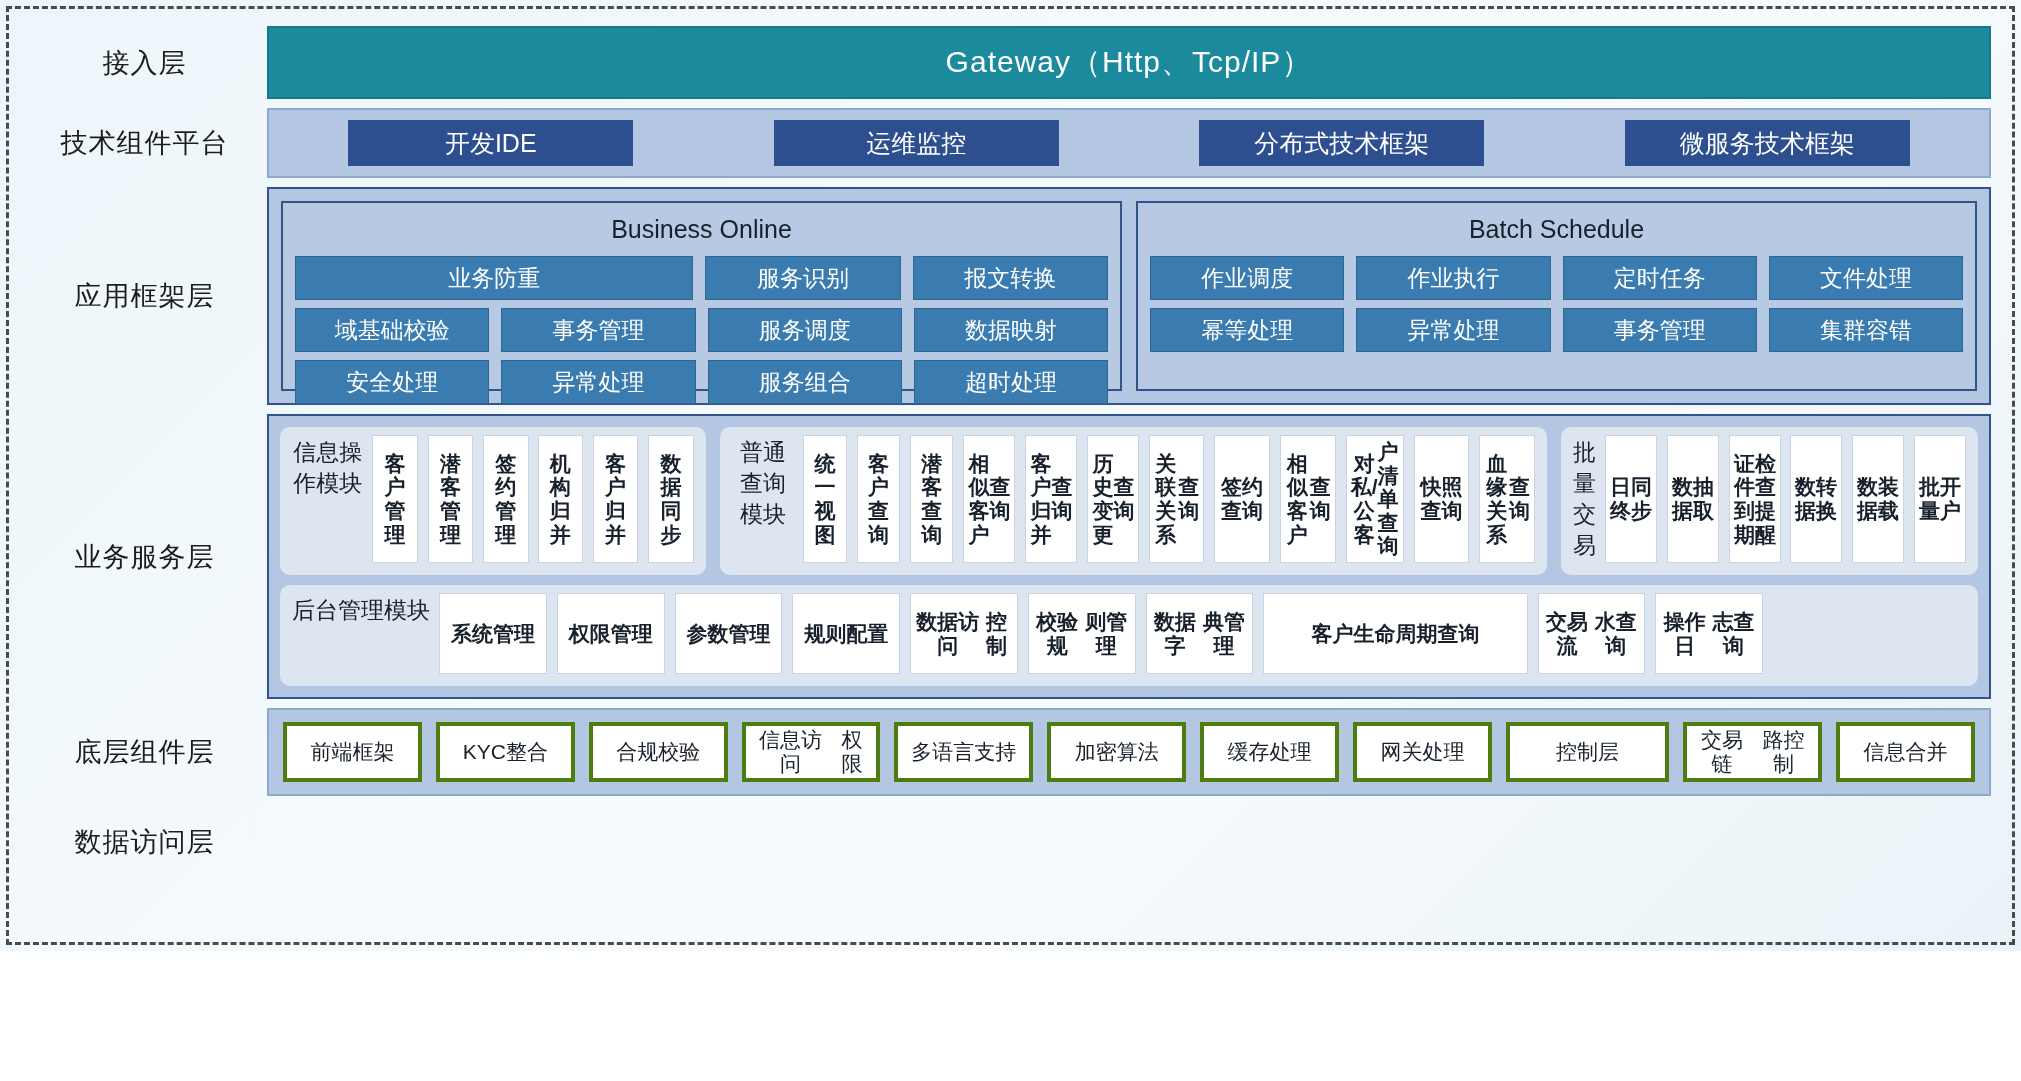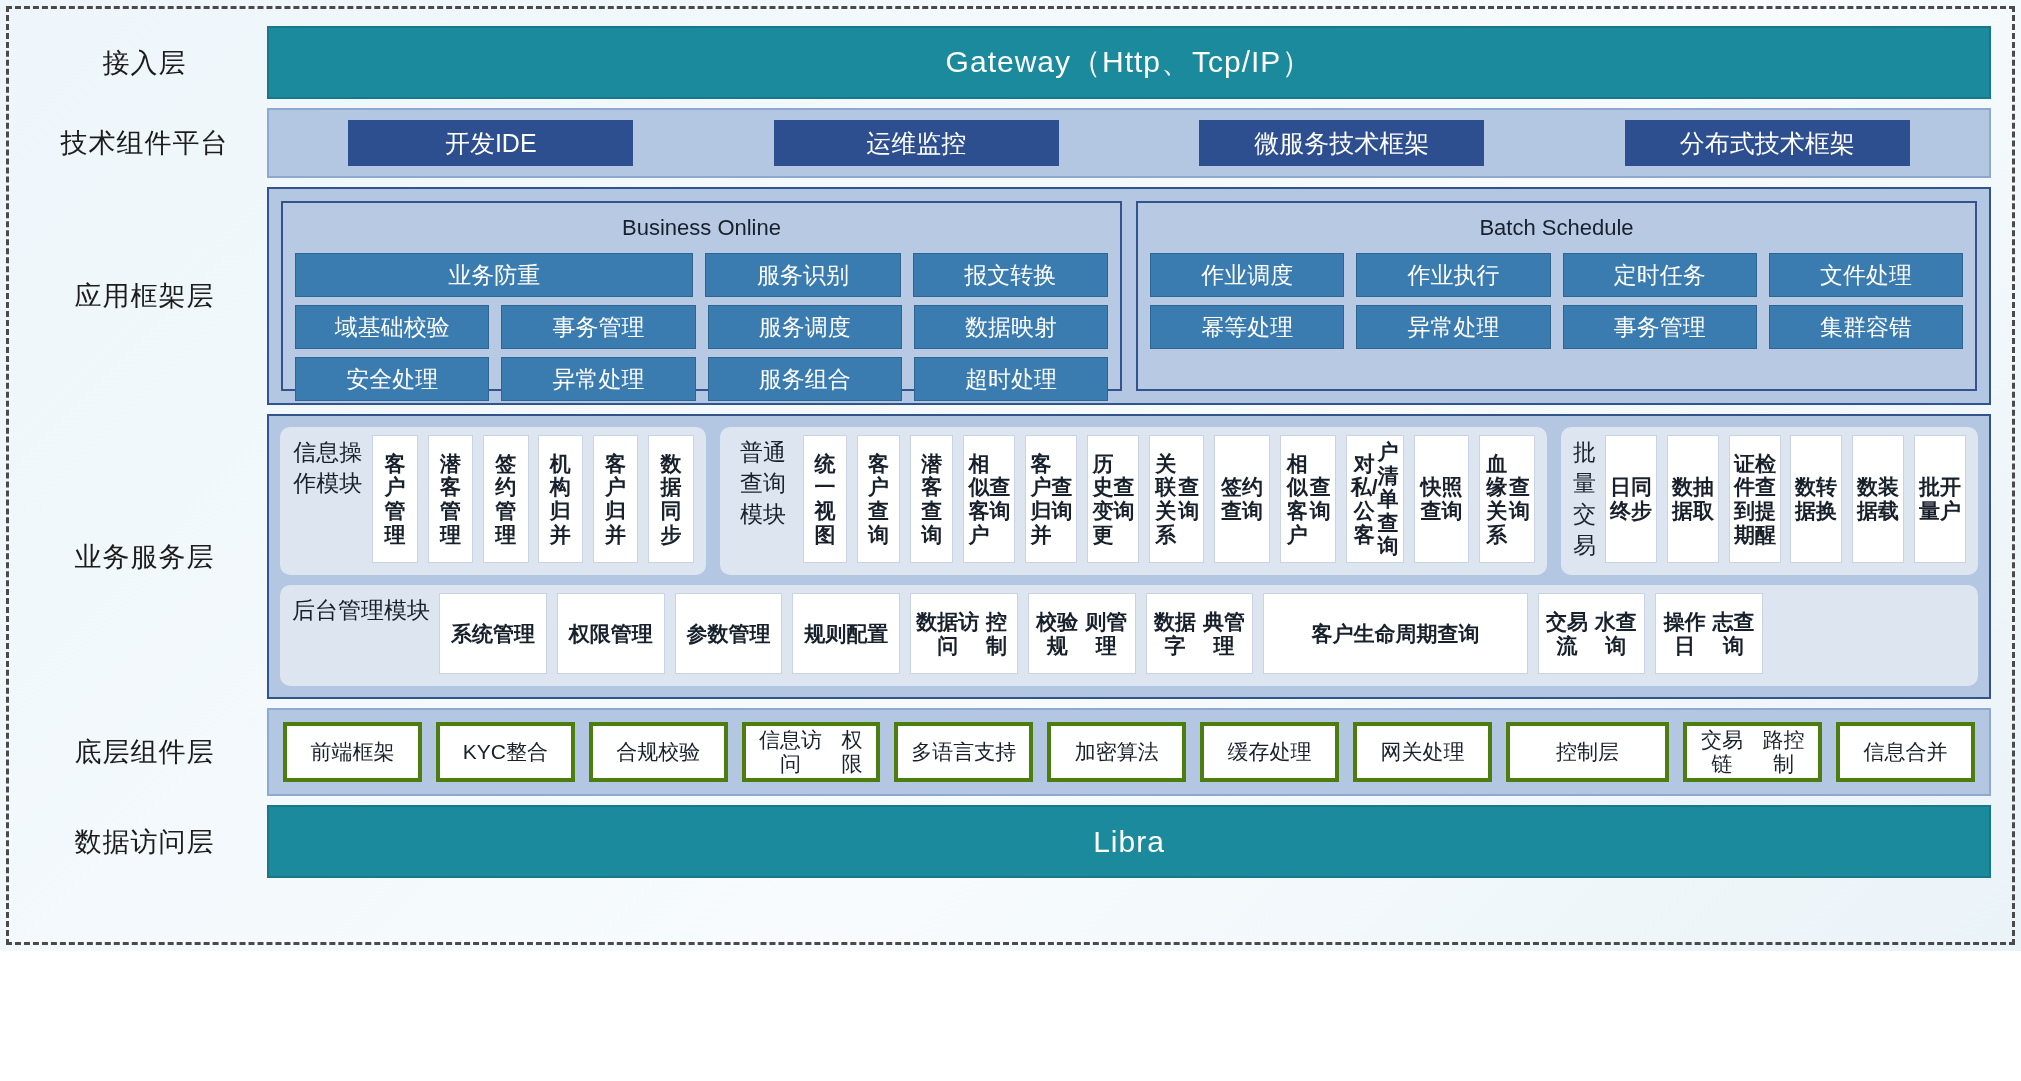--- a/index.html
+++ b/index.html
@@ -113,21 +113,21 @@
     background: #b7c9e3;
     border: 2px solid #33538c;
     box-sizing: border-box;
     padding: 10px 12px 12px 12px;
     display: flex;
     flex-direction: column;
     gap: 8px;
   }
   .subpanel-title {
     text-align: center;
-    font-size: 22px;
+    font-size: 25px;
     color: #17202b;
     padding: 2px 0 4px 0;
   }
   .grid-row {
     display: flex;
     gap: 12px;
     text-align: right;
   }
   .blue-cell {
     background: #3a7cb0;
@@ -236,22 +236,22 @@
         <div class="teal-bar bar-gateway">Gateway（Http、Tcp/IP）</div>
       </div>
     </div>
 
     <div class="row" style="height:70px;">
       <div class="row-label">技术组件平台</div>
       <div class="row-body">
         <div class="band">
           <div class="tech-chip">开发IDE</div>
           <div class="tech-chip">运维监控</div>
+          <div class="tech-chip">分布式技术框架</div>
           <div class="tech-chip">微服务技术框架</div>
-          <div class="tech-chip">分布式技术框架</div>
         </div>
       </div>
     </div>
 
     <div class="row" style="height:218px;">
       <div class="row-label">应用框架层</div>
       <div class="row-body">
         <div class="panel">
 
           <div class="subpanel" style="flex:1;">
@@ -482,19 +482,16 @@
           <div class="comp-cell">
               <span>信息</span>
               <span>合并</span>
             </div>
         </div>
       </div>
     </div>
 
     <div class="row" style="height:73px;">
       <div class="row-label">数据访问层</div>
-      <div class="row-body">
-        <div class="teal-bar bar-libra">Libra</div>
-      </div>
     </div>
 
   </div>
 </div>
 
 </body></html>

